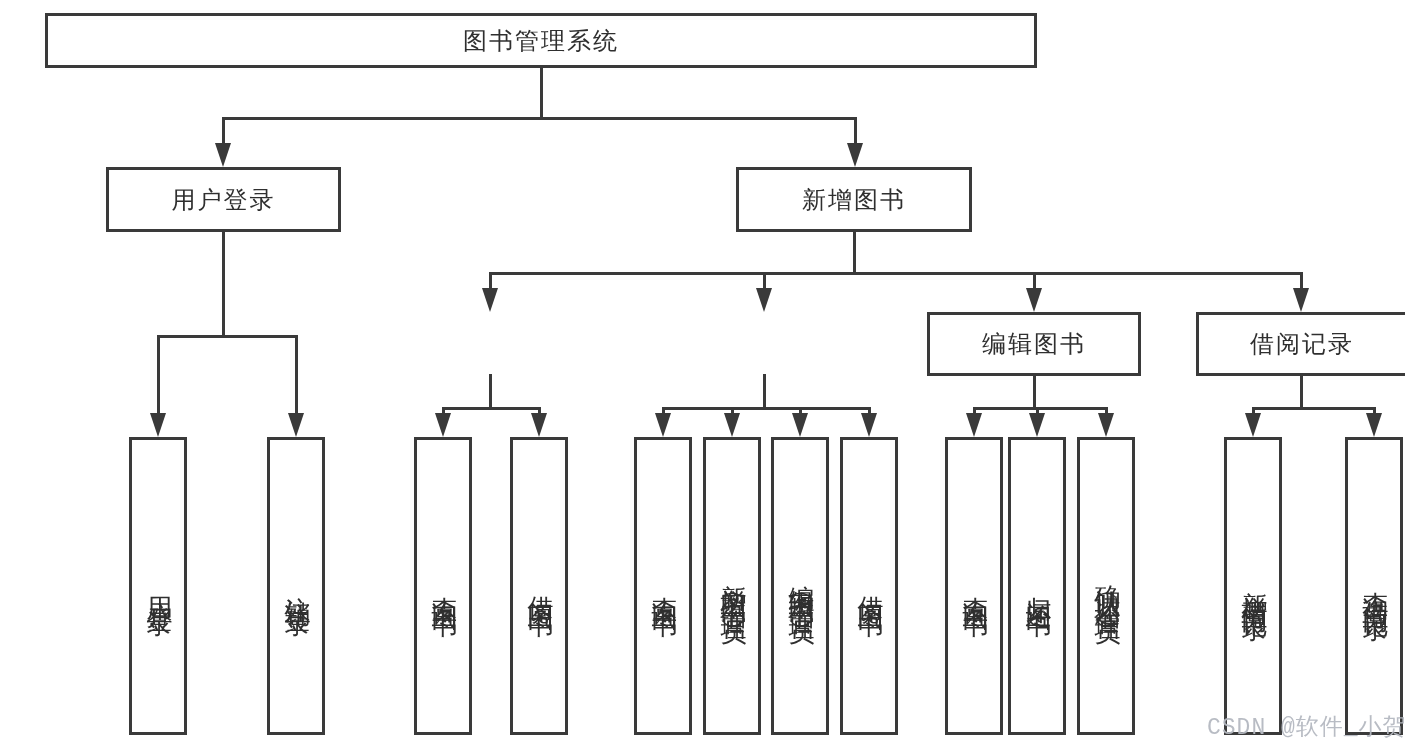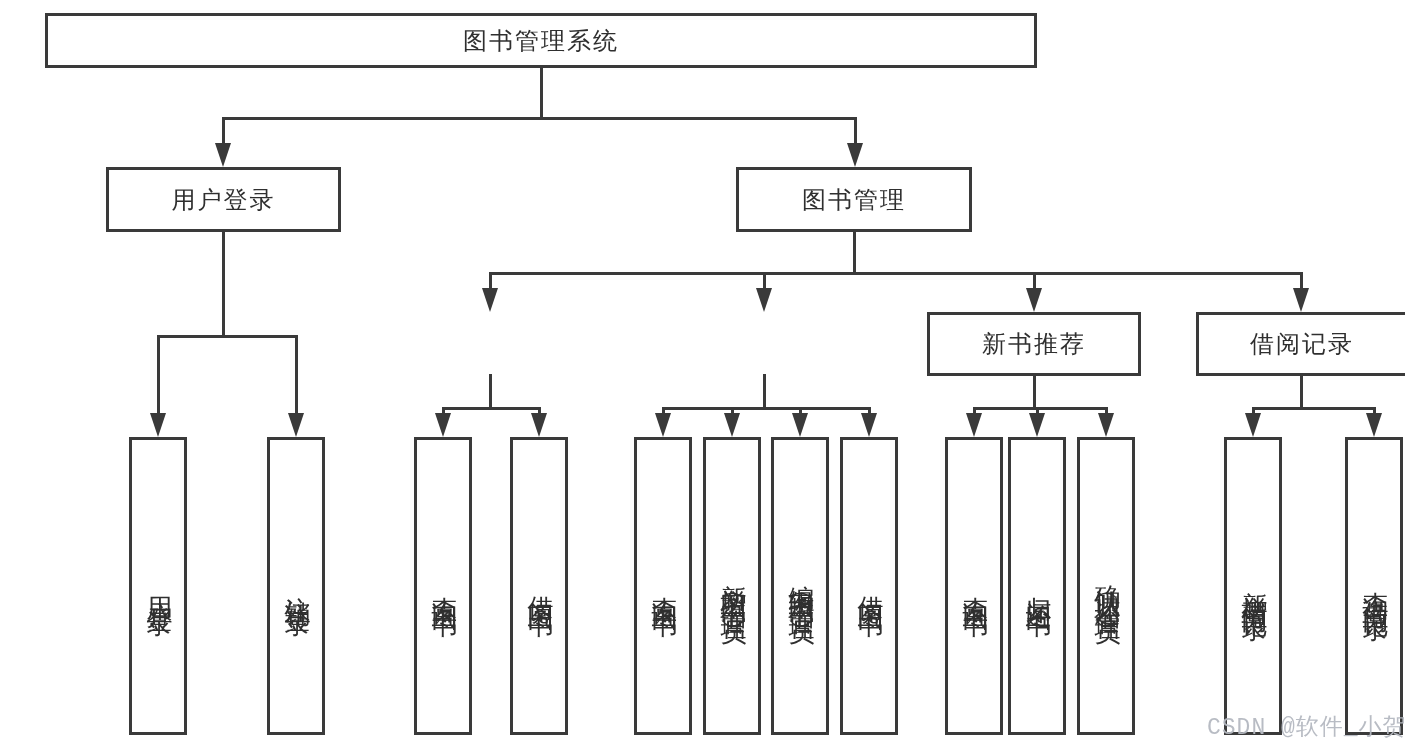--- a/index.html
+++ b/index.html
@@ -43,21 +43,21 @@
   <div class="h" style="left:198px;top:117px;width:635px"></div>
   <div class="v" style="left:198px;top:117px;height:30px"></div>
   <div class="ah" style="left:191px;top:143px"></div>
   <div class="v" style="left:830px;top:117px;height:30px"></div>
   <div class="ah" style="left:823px;top:143px"></div>
 
   <div class="node" style="left:82px;top:167px;width:235px;height:65px">
     <span>用户登录</span>
   </div>
   <div class="node" style="left:712px;top:167px;width:236px;height:65px">
-    <span>图书管理</span>
+    <span>新增图书</span>
   </div>
 
   <div class="v" style="left:198px;top:230px;height:105px"></div>
   <div class="h" style="left:133px;top:335px;width:141px"></div>
   <div class="v" style="left:133px;top:335px;height:82px"></div>
   <div class="ah" style="left:126px;top:413px"></div>
   <div class="v" style="left:271px;top:335px;height:82px"></div>
   <div class="ah" style="left:264px;top:413px"></div>
 
   <div class="v" style="left:829px;top:230px;height:42px"></div>
@@ -65,21 +65,21 @@
   <div class="v" style="left:465px;top:272px;height:20px"></div>
   <div class="ah" style="left:458px;top:288px"></div>
   <div class="v" style="left:739px;top:272px;height:20px"></div>
   <div class="ah" style="left:732px;top:288px"></div>
   <div class="v" style="left:1009px;top:272px;height:20px"></div>
   <div class="ah" style="left:1002px;top:288px"></div>
   <div class="v" style="left:1276px;top:272px;height:20px"></div>
   <div class="ah" style="left:1269px;top:288px"></div>
 
   <div class="node" style="left:903px;top:312px;width:214px;height:64px">
-    <span>新书推荐</span>
+    <span>编辑图书</span>
   </div>
   <div class="node" style="left:1172px;top:312px;width:212px;height:64px">
     <span>借阅记录</span>
   </div>
 
   <div class="v" style="left:465px;top:374px;height:33px"></div>
   <div class="h" style="left:418px;top:407px;width:99px"></div>
   <div class="v" style="left:418px;top:407px;height:10px"></div>
   <div class="ah" style="left:411px;top:413px"></div>
   <div class="v" style="left:514px;top:407px;height:10px"></div>

